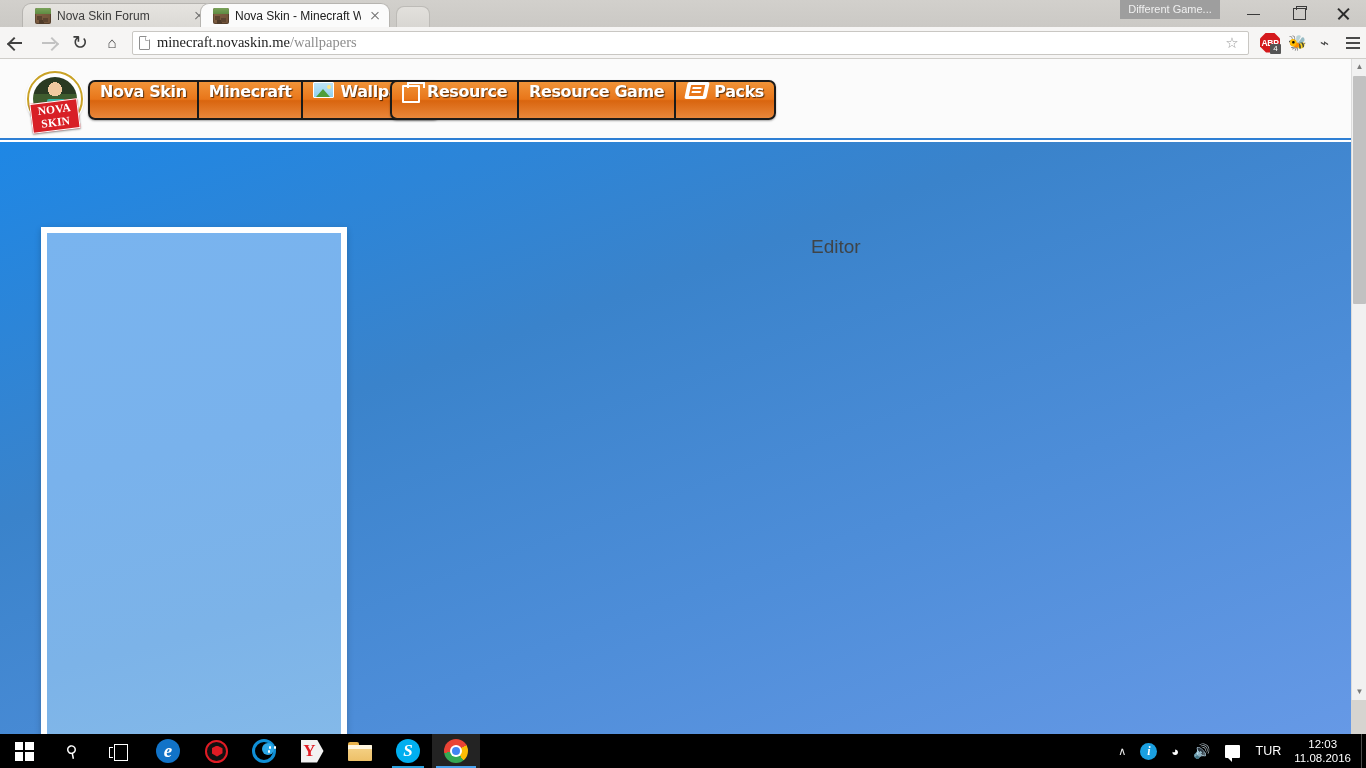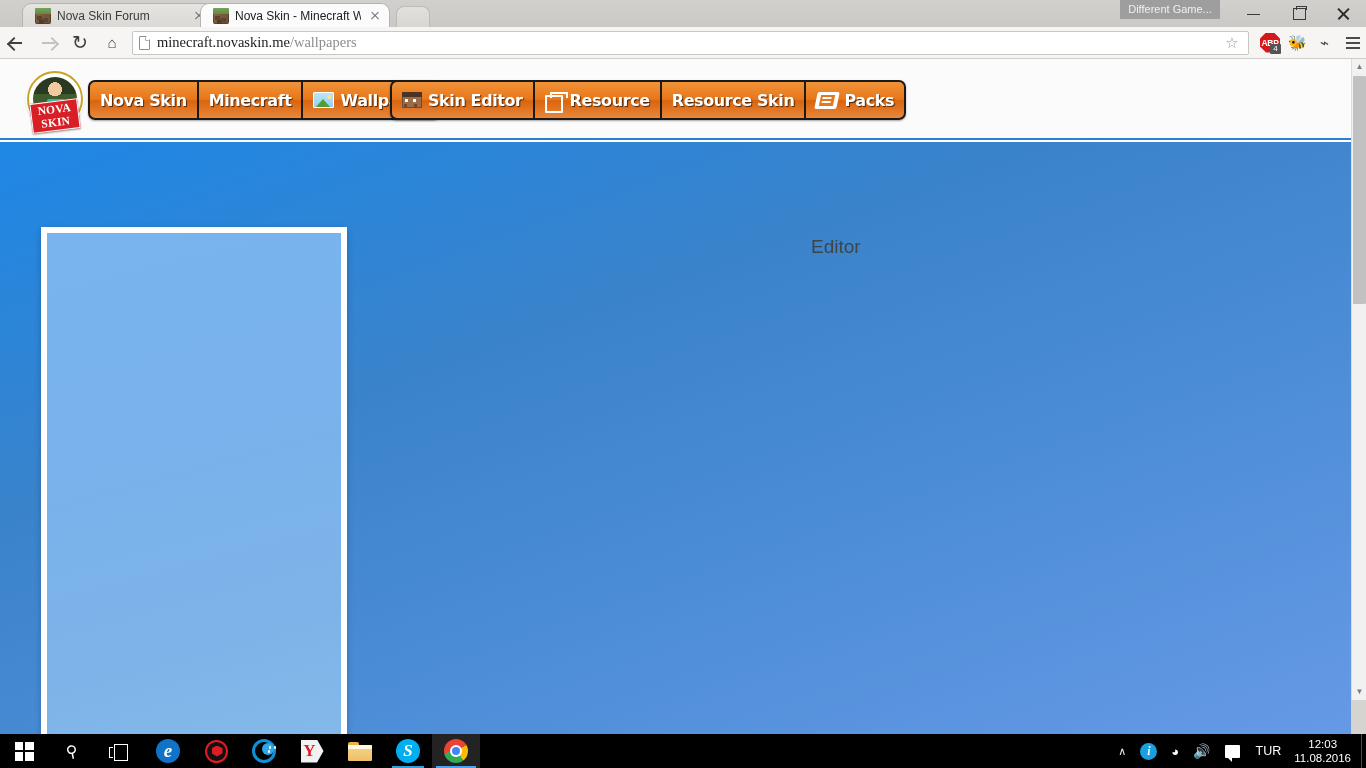--- a/index.html
+++ b/index.html
@@ -216,21 +216,21 @@
     display: flex;
     background: linear-gradient(#f09338 0%, #e8761a 48%, #d9650f 52%, #e9873a 100%);
     border: 2px solid #1a1a1a;
     border-radius: 7px;
     box-shadow: 0 1px 2px rgba(0,0,0,.35);
     overflow: hidden;
   }
   .navgroup.g1 { left: 88px; }
   .navgroup.g2 { left: 390px; }
   .navitem {
-    display: flex; align-items: center; gap: 6px;
+    display: flex; gap: 6px;
     padding: 0 10px;
     color: #fff;
     font-family: "DejaVu Sans", sans-serif;
     font-weight: bold;
     font-size: 16px;
     text-shadow: 1px 1px 1px rgba(0,0,0,.65);
     border-right: 2px solid #1a1a1a;
     white-space: nowrap;
     letter-spacing: -0.4px;
   }
@@ -569,29 +569,25 @@
           <span>Minecraft</span>
         </div>
         <div class="navitem">
           <span class="ico-wallpaper"></span>
           <span>Wallpaper</span>
         </div>
       </div>
 
       <div class="navgroup g2">
         <div class="navitem">
-          <span class="ico-face"></span>
-          <span>Skin Editor</span>
-        </div>
-        <div class="navitem">
           <span class="ico-gallery"></span>
           <span>Resource</span>
         </div>
         <div class="navitem">
-          <span>Resource Skin</span>
+          <span>Resource Game</span>
         </div>
         <div class="navitem">
           <span class="ico-forum"></span>
           <span>Packs</span>
         </div>
       </div>
 
       <div class="fb-widget">
         <div class="fb-btn">
           <span class="fb-f">f</span>

